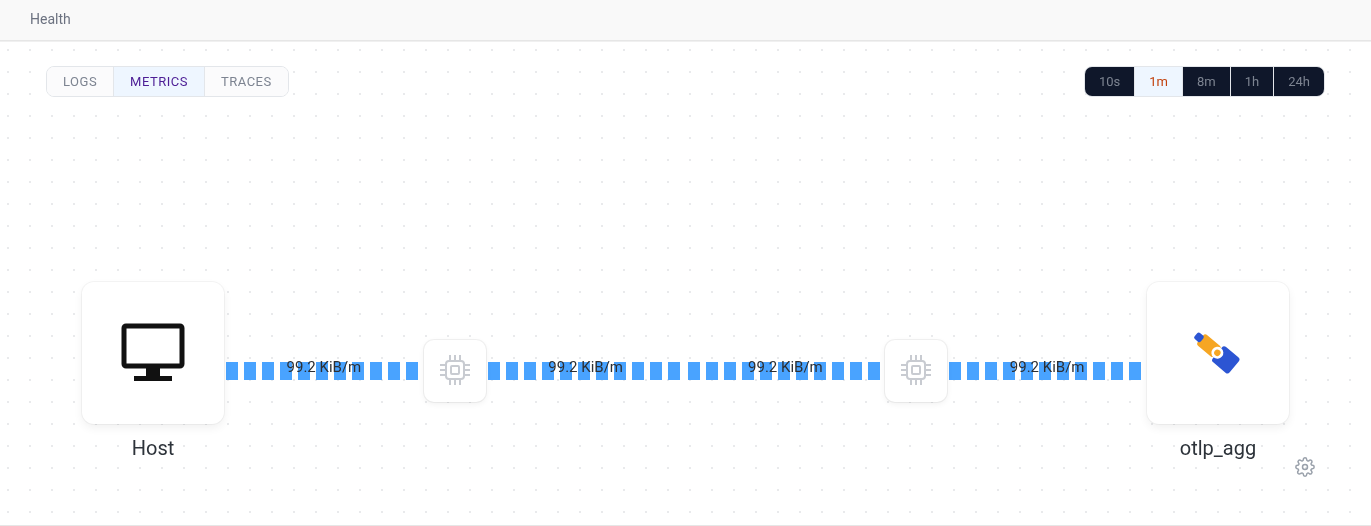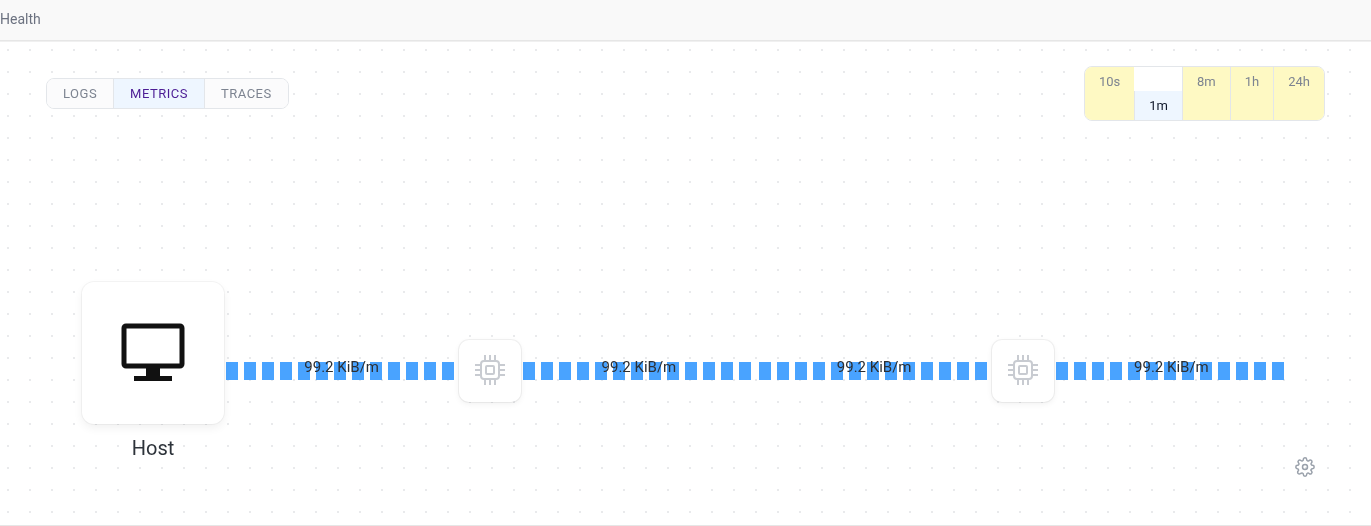--- a/index.html
+++ b/index.html
@@ -12,20 +12,21 @@
       font-size: 14px;
       color: #333;
     }
 
     .top-tabs {
       height: 41px;
       border-bottom: 1px solid #e6e6e6;
       background: #f9f9f9;
       display: flex;
       align-items: center;
+      padding-left: 30px;
       gap: 36px;
     }
     .top-tab {
       height: 100%;
       display: flex;
       align-items: center;
       font-size: 14px;
       color: #6c7280;
       cursor: pointer;
       border-bottom: 2px solid transparent;
@@ -75,28 +76,27 @@
     .seg-btn.active {
       color: #4c1d95;
       background: #eef6ff;
     }
     .time-group { }
     .time-btn {
       padding: 7px 14px;
       font-size: 13px;
       color: #7d8491;
       cursor: pointer;
-      background: #fef9c3;
+      background: #0f172a;
       border-left: 1px solid #e3e6ea;
     }
     .time-btn:first-child { border-left: none; }
     .time-btn.active {
-      color: #0f172a;
+      color: #c2410c;
       background: #eef6ff;
-      margin-top: 24px;
     }
 
     .pipeline {
       position: absolute;
       left: 82px;
       right: 82px;
       top: 240px;
       display: flex;
       align-items: center;
     }
@@ -267,20 +267,36 @@
             <line x1="28" y1="23" x2="33" y2="23"></line>
         </svg>
       </span>
     </div>
 
     <div class="flow">
       <div class="dashes"></div>
       <div class="flow-label">99.2 KiB/m</div>
     </div>
 
+    <div class="node">
+      <div class="node-box">
+        <span>
+          <svg width="72" height="72" viewBox="0 0 72 72">
+            <g transform="rotate(40 36 36)">
+              <rect x="14" y="30" width="22" height="14" rx="3" fill="#F6A623"></rect>
+              <rect x="36" y="27" width="22" height="20" rx="3" fill="#2C55D3"></rect>
+              <circle cx="36" cy="37" r="6" fill="#fff"></circle>
+              <circle cx="36" cy="37" r="3.2" fill="#F6A623"></circle>
+              <rect x="8" y="33" width="8" height="8" rx="2" fill="#2C55D3"></rect>
+            </g>
+          </svg>
+        </span>
+      </div>
+      <div class="node-label">otlp_agg</div>
+    </div>
 
   </div>
 
   <div class="gear-corner">
     <span>
       <svg width="20" height="20" viewBox="0 0 24 24" fill="none" stroke="currentColor" stroke-width="1.8">
         <circle cx="12" cy="12" r="3"></circle>
         <path d="M19.4 15a1.7 1.7 0 0 0 .34 1.87l.06.06a2 2 0 1 1-2.83 2.83l-.06-.06a1.7 1.7 0 0 0-1.87-.34 1.7 1.7 0 0 0-1 1.56V21a2 2 0 1 1-4 0v-.09a1.7 1.7 0 0 0-1-1.56 1.7 1.7 0 0 0-1.87.34l-.6.06a2 2 0 1 1-2.83-2.83l.06-.06a1.7 1.7 0 0 0 .34-1.87 1.7 1.7 0 0 0-1.56-1H3a2 2 0 1 1 0-4h.09a1.7 1.7 0 0 0 1.56-1 1.7 1.7 0 0 0-.34-1.87l-.06-.06a2 2 0 1 1 2.83-2.83l.06.06a1.7 1.7 0 0 0 1.87.34h0a1.7 1.7 0 0 0 1-1.56V3a2 2 0 1 1 4 0v.09a1.7 1.7 0 0 0 1 1.56h0a1.7 1.7 0 0 0 1.87-.34l.06-.06a2 2 0 1 1 2.83 2.83l-.06.06a1.7 1.7 0 0 0-.34 1.87v0a1.7 1.7 0 0 0 1.56 1H21a2 2 0 1 1 0 4h-.09a1.7 1.7 0 0 0-1.56 1z"></path>
       </svg>
     </span>

